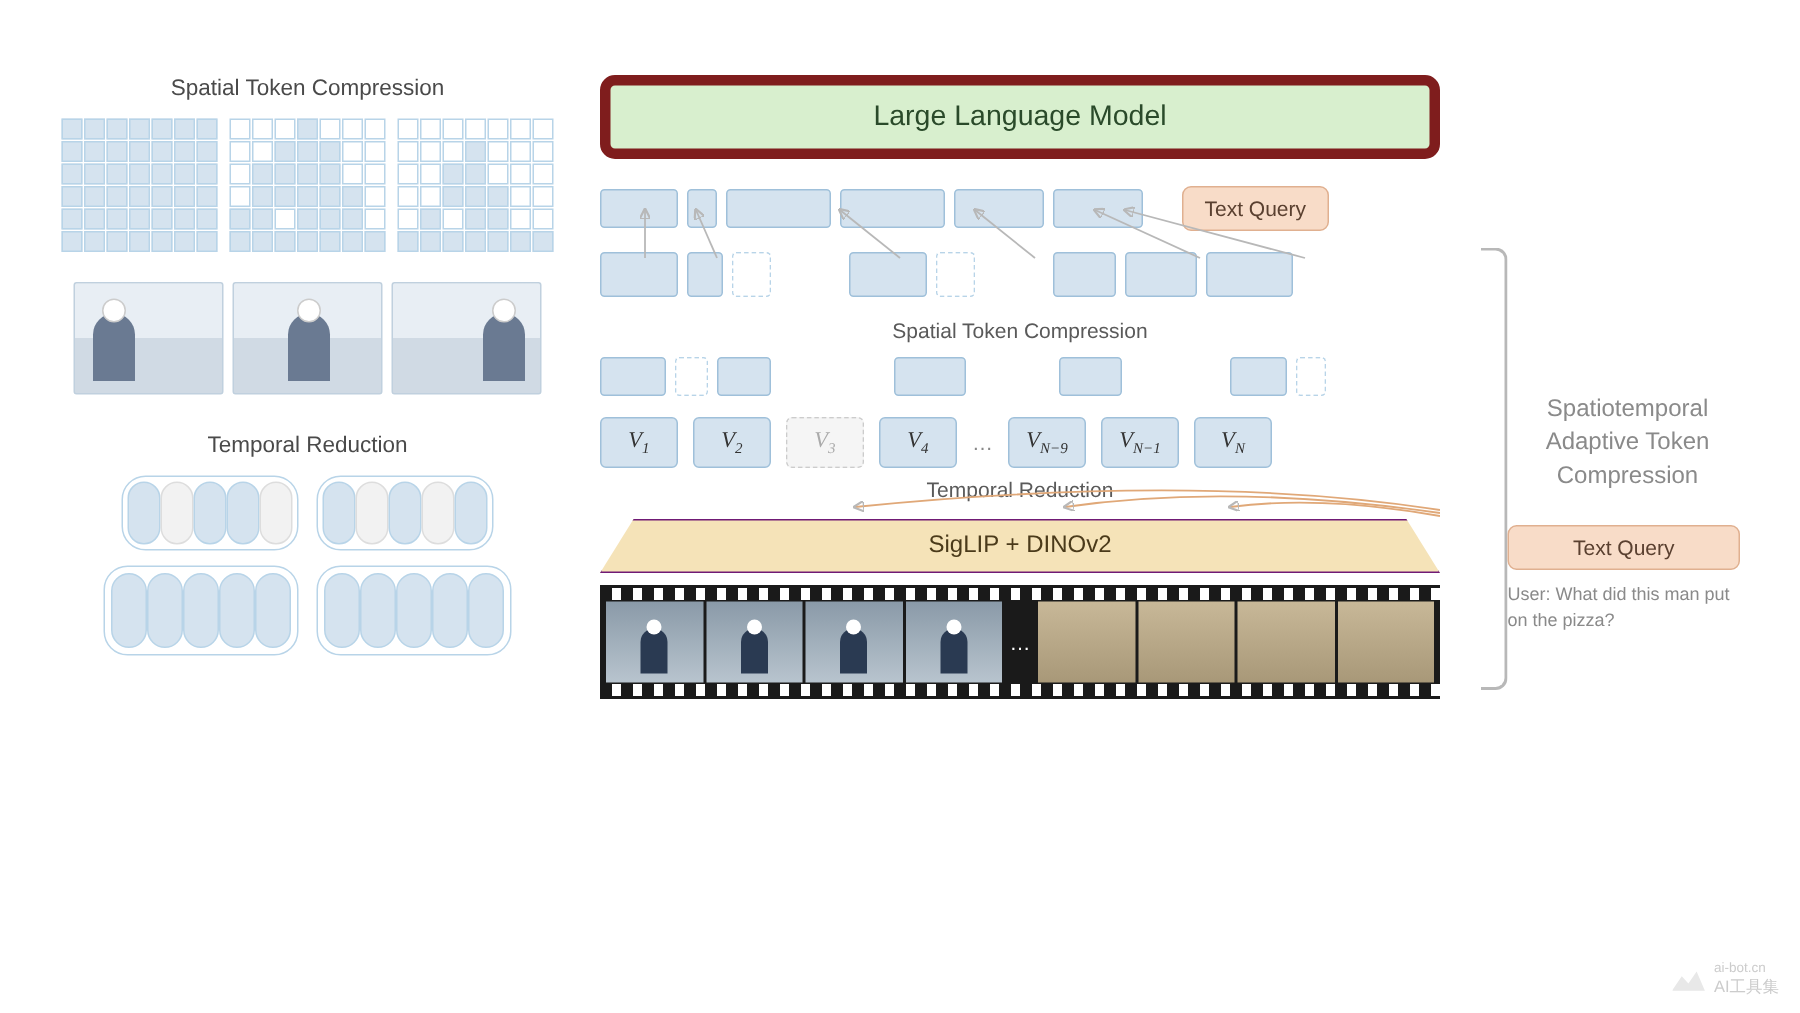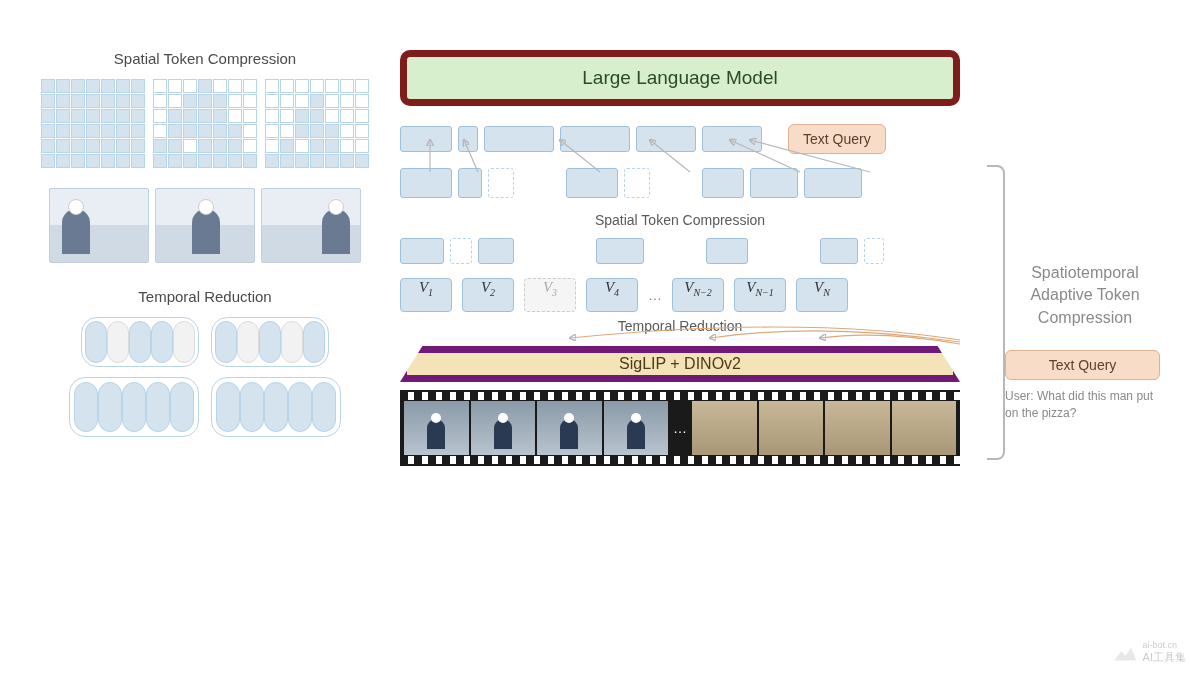--- a/index.html
+++ b/index.html
@@ -44,26 +44,26 @@
 .token.dashed { background: transparent; border: 1.5px dashed #b8d4e8; }
 .text-query { background: #f8dcc8; border: 1px solid #e0b090; border-radius: 6px; padding: 6px 14px; font-size: 14px; color: #5a4030; }
 
 .row1 .token { height: 26px; }
 .row2 .token { height: 30px; }
 .row3 .token { height: 26px; }
 
 .mid-label { font-size: 14px; color: #5a5a5a; text-align: center; width: 560px; margin: 4px 0 10px; }
 
 .v-tokens { display: flex; gap: 10px; align-items: center; width: 560px; margin-bottom: 6px; }
-.v-token { background: #d5e3ef; border: 1px solid #9fc0da; border-radius: 4px; height: 34px; width: 52px; display: flex; align-items: flex-start; justify-content: center; font-style: italic; font-family: Georgia, serif; font-size: 15px; color: #333; }
+.v-token { background: #d5e3ef; border: 1px solid #9fc0da; border-radius: 4px; height: 34px; width: 52px; display: flex; align-items: center; justify-content: center; font-style: italic; font-family: Georgia, serif; font-size: 15px; color: #333; }
 .v-token.dim { background: #f5f5f5; border: 1.5px dashed #ccc; color: #aaa; }
 .v-token sub { font-size: 10px; font-style: italic; }
 .dots { color: #888; font-size: 14px; }
 
-.encoder-box { background: #f5e3b8; border: 7px solid #701a75; width: 560px; height: 36px; display: flex; align-items: center; justify-content: center; font-size: 16px; color: #4a3a1a; font-weight: 500; margin: 12px 0 8px; clip-path: polygon(4% 0, 96% 0, 100% 100%, 0 100%); }
+.encoder-box { background: #f5e3b8; border: 1px solid #701a75; width: 560px; height: 36px; display: flex; align-items: center; justify-content: center; font-size: 16px; color: #4a3a1a; font-weight: 500; margin: 12px 0 8px; clip-path: polygon(4% 0, 96% 0, 100% 100%, 0 100%); }
 
 
 .filmstrip { width: 560px; height: 76px; background: #1a1a1a; position: relative; display: flex; align-items: center; padding: 10px 4px; gap: 2px; }
 .filmstrip::before, .filmstrip::after { content: ""; position: absolute; left: 0; right: 0; height: 8px; background-image: repeating-linear-gradient(90deg, #1a1a1a 0 8px, #fff 8px 14px); }
 .filmstrip::before { top: 2px; }
 .filmstrip::after { bottom: 2px; }
 .frame { flex: 1; height: 54px; background: linear-gradient(#8a9aa8, #b8c4ce); position: relative; }
 .frame .fig { position: absolute; width: 18px; height: 30px; background: #2a3a52; border-radius: 9px 9px 0 0; bottom: 6px; left: 50%; transform: translateX(-50%); }
 .frame .fhead { position: absolute; width: 10px; height: 10px; background: #fff; border-radius: 50%; top: -6px; left: 4px; }
 .frame.food { background: linear-gradient(#c8b898, #a89878); }
@@ -331,21 +331,21 @@
         <span>V<sub>2</sub></span>
       </div>
     <div class="v-token dim">
         <span>V<sub>3</sub></span>
       </div>
     <div class="v-token">
         <span>V<sub>4</sub></span>
       </div>
     <span class="dots">…</span>
     <div class="v-token">
-        <span>V<sub>N−2</sub></span>
+        <span>V<sub>N−9</sub></span>
       </div>
     <div class="v-token">
         <span>V<sub>N−1</sub></span>
       </div>
     <div class="v-token">
         <span>V<sub>N</sub></span>
       </div>
   </div>
 
   <div class="mid-label">Temporal Reduction</div>

